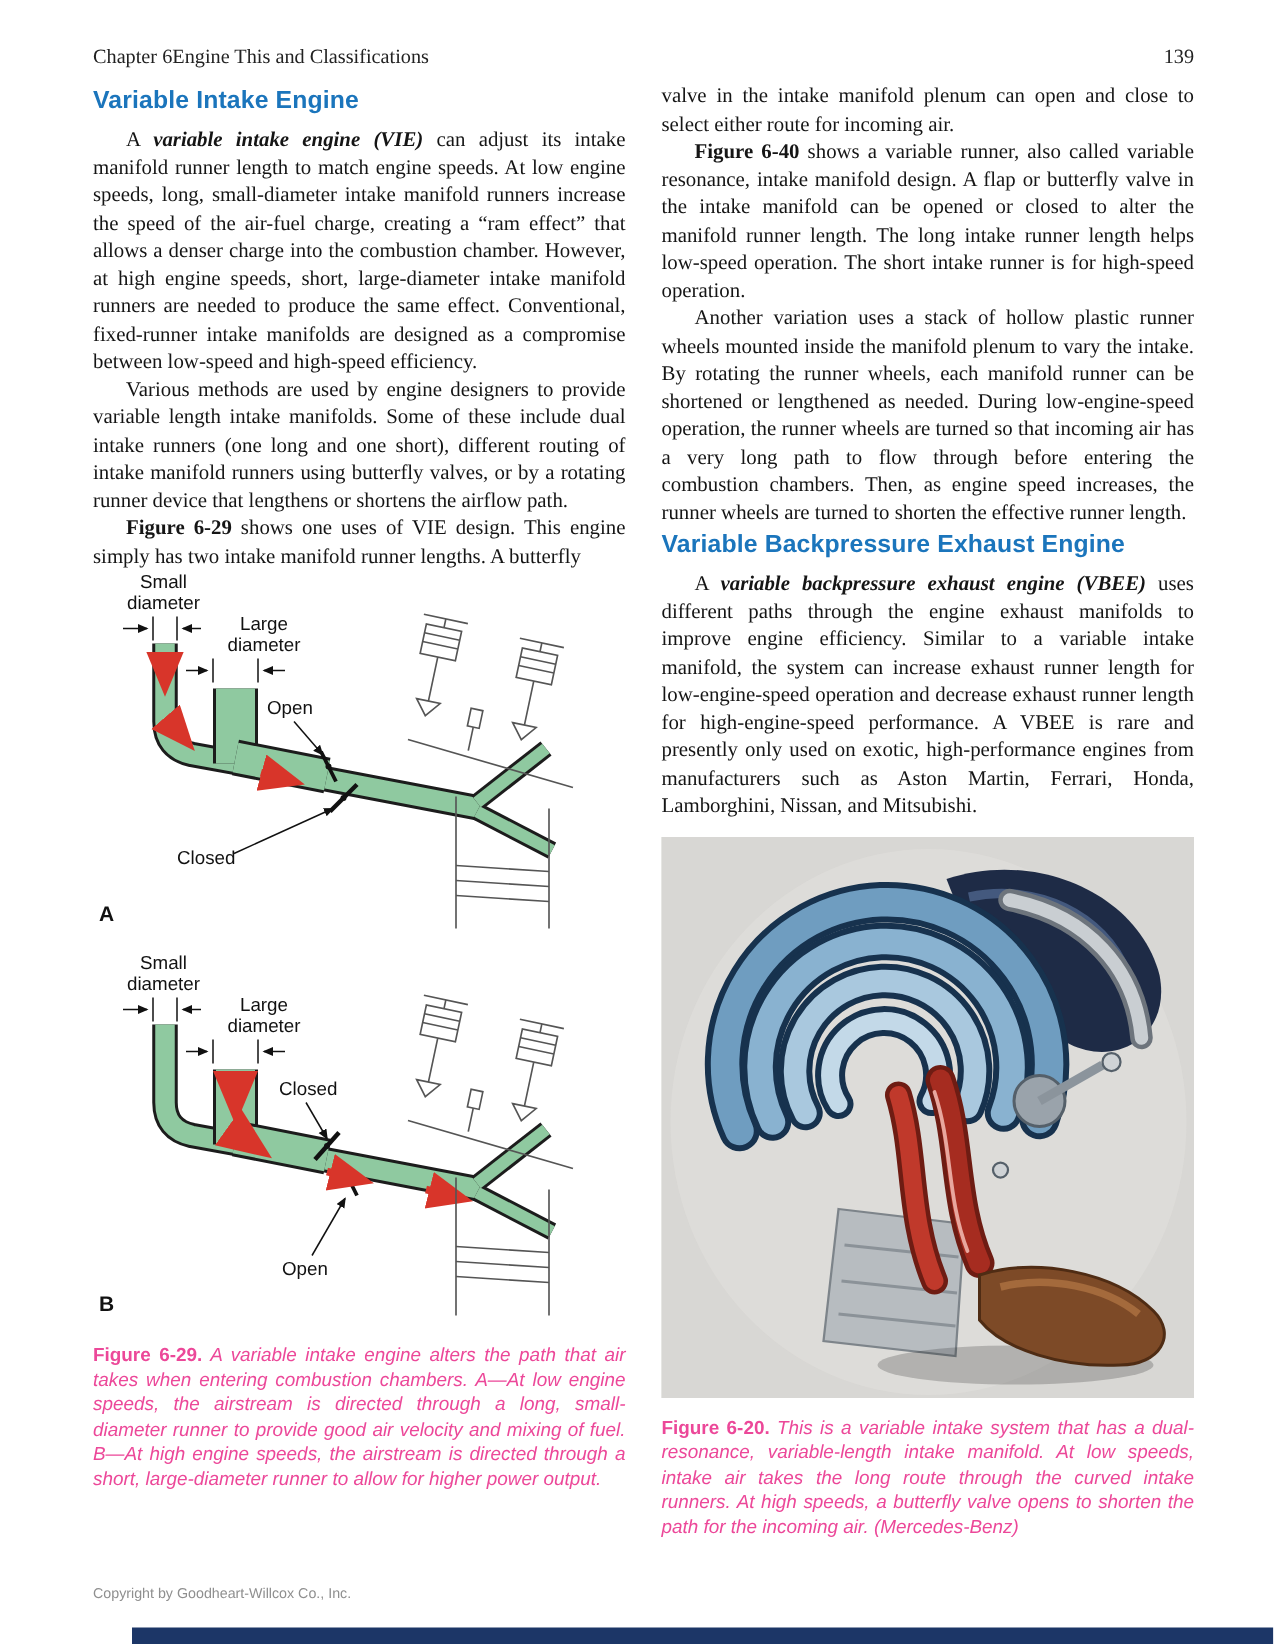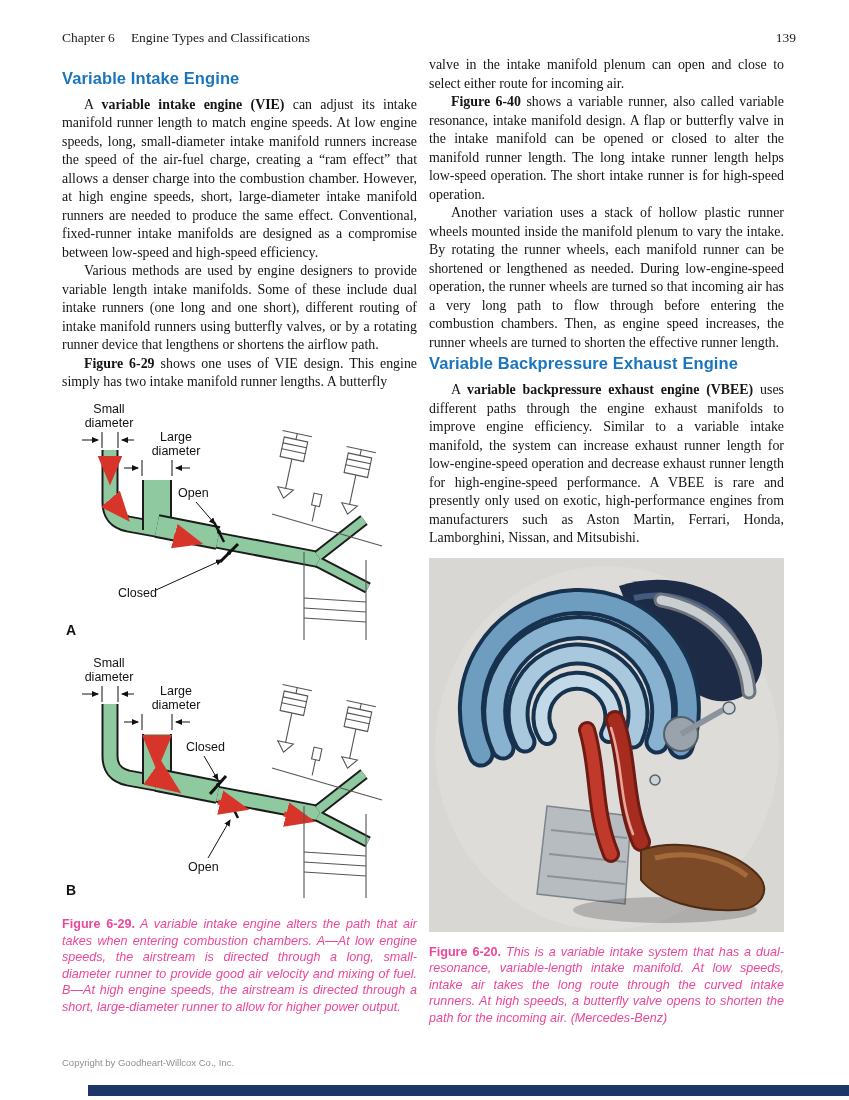--- a/index.html
+++ b/index.html
@@ -6,36 +6,36 @@
   html,body { background:#ffffff; }
   .page {
     position:relative; width:849px; height:1100px; background:#fff;
     font-family:"Liberation Serif", serif; color:#1a1a1a; overflow:hidden;
   }
   .running-head {
     position:absolute; top:30px; left:62px; right:53px;
     display:flex; justify-content:space-between;
     font-size:13.5px; color:#222;
   }
-  .rh-left .rh-chapter { margin-right:16px;text-align:center; }
-  .columns { position:absolute; top:56px; left:62px; width:734px; display:flex; gap:12px;align-items:center; }
+  .rh-left .rh-chapter { margin-right:0;text-align:center; }
+  .columns { position:absolute; top:56px; left:62px; width:734px; display:flex; gap:24px; }
   .col { width:355px; }
   .section-heading {
     font-family:"Liberation Sans", sans-serif; font-weight:bold;
     font-size:16.5px; color:#1b75bc; margin:2px 0 8px 0; letter-spacing:0.1px;
   }
   .section-heading.spaced { }
   p.body {
     font-size:13.9px; line-height:18.5px; text-align:justify; color:#151515;
   }
   p.indent { text-indent:22px; }
-  .term { font-weight:bold; }
+  .term { font-weight:bold; font-style:italic; }
   .figref { font-weight:bold; }
   
-  .figure29 { margin-top:10px; }
+  .figure29 { }
   .diagram { position:relative; width:350px; margin-left:4px; }
   .diagram.da { height:242px; }
   .diagram.db { height:252px; margin-top:8px; }
   .diagram svg { position:absolute; left:0; top:0; }
   .dlabel {
     position:absolute; font-family:"Liberation Sans", sans-serif;
     font-size:12.5px; line-height:14px; color:#111;
   }
   .dlabel.two { width:70px; text-align:center; white-space:pre-line; }
   .dletter {
@@ -57,21 +57,21 @@
     position:absolute; left:88px; right:0; bottom:4px; height:11px; background:#1c3667;
   }
 </style>
 </head>
 <body>
 
 <div class="page">
 
   <div class="running-head">
     <div class="rh-left">
-      <span class="rh-chapter">Chapter 6</span><span class="rh-title">Engine Types and Classifications</span>
+      <span class="rh-chapter">Chapter 6</span><span class="rh-title">Engine This and Classifications</span>
     </div>
     <span>139</span>
   </div>
 
   <div class="columns">
 
     <div class="col">
       <h2 class="section-heading">Variable Intake Engine</h2>
 
       <p class="body indent"><span>A </span><span class="term">variable intake engine (VIE)</span><span> can adjust its intake manifold runner length to match engine speeds. At low engine speeds, long, small-diameter intake manifold runners increase the speed of the air-fuel charge, creating a “ram effect” that allows a denser charge into the combustion chamber. However, at high engine speeds, short, large-diameter intake manifold runners are needed to produce the same effect. Conventional, fixed-runner intake manifolds are designed as a compromise between low-speed and high-speed efficiency.</span></p>

